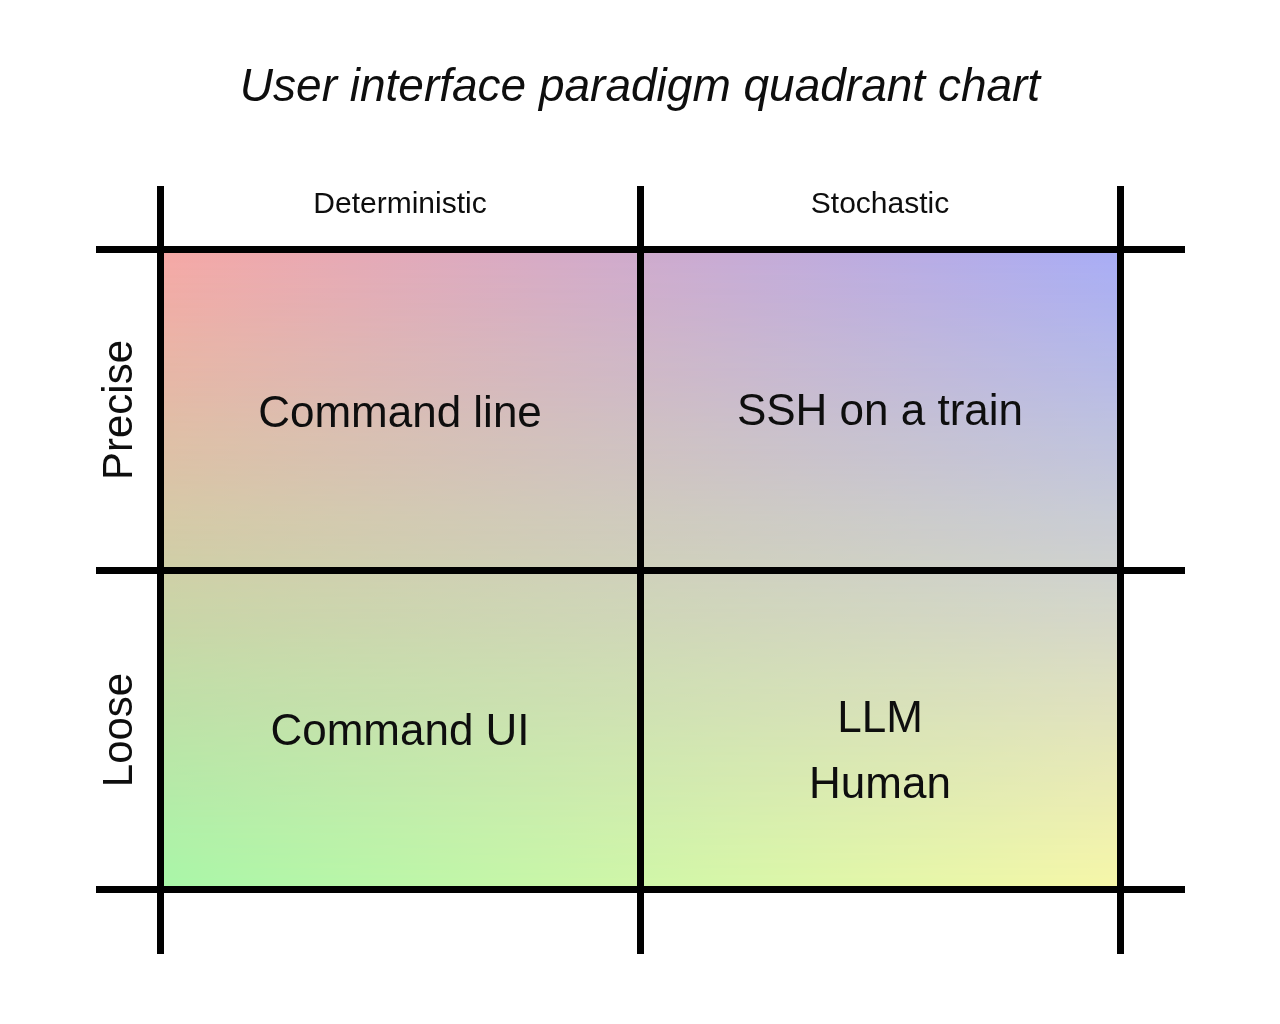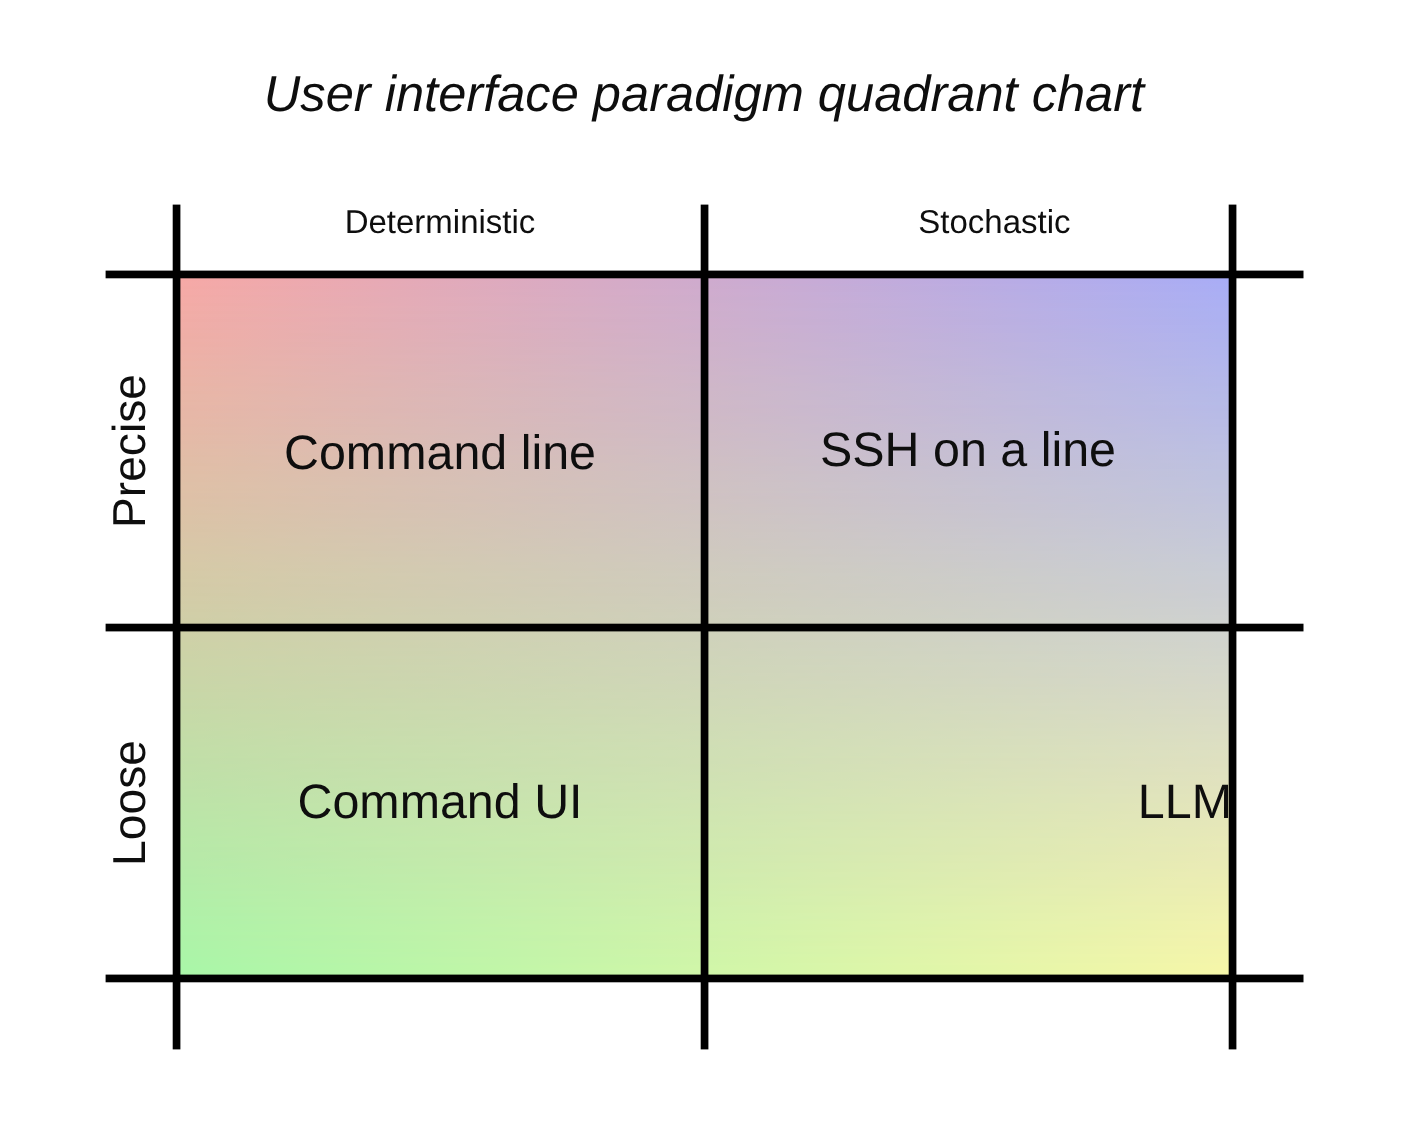--- a/index.html
+++ b/index.html
@@ -79,21 +79,21 @@
   
   .col-header {
     position: absolute;
     top: 180px;
     width: 480px;
     text-align: center;
     font-size: 30px;
     line-height: 46px;
   }
   .col-header.c0 { left: 160px; }
-  .col-header.c1 { left: 664px; }
+  .col-header.c1 { left: 640px; }
 
   .row-label {
     position: absolute;
     left: 118px;
     transform: translate(-50%, -50%) rotate(-90deg);
     transform-origin: center center;
     white-space: nowrap;
     font-size: 42px;
   }
   .row-label.r0 { top: 410px; }
@@ -105,21 +105,21 @@
     display: flex;
     flex-direction: column;
     align-items: center;
     justify-content: center;
     font-size: 44px;
     text-align: center;
   }
   .quad.q-tl { left: 160px; top: 251px; width: 480px; height: 321px; }
   .quad.q-tr { left: 640px; top: 249px; width: 480px; height: 321px; }
   .quad.q-bl { left: 160px; top: 570px; width: 480px; height: 319px; }
-  .quad.q-br { left: 640px; top: 570px; width: 480px; height: 319px; gap: 16px; align-items: flex-end; }
+  .quad.q-br { left: 640px; top: 590px; width: 480px; height: 319px; gap: 16px; }
 </style>
 </head>
 <body style="color: rgb(14, 14, 14); background: rgb(255, 255, 255);">
 
 <div>
 
   <div class="chart-title">User interface paradigm quadrant chart</div>
 
   <div class="grad">
     <div class="grad-base"></div>
@@ -137,24 +137,25 @@
   <div class="col-header c1">Stochastic</div>
 
   <div class="row-label r0">Precise</div>
   <div class="row-label r1">Loose</div>
 
   <div class="quad q-tl">
     <span>Command line</span>
   </div>
 
   <div class="quad q-tr">
-    <span>SSH on a line</span>
+    <span>SSH on a train</span>
   </div>
 
   <div class="quad q-bl">
     <span>Command UI</span>
   </div>
 
   <div class="quad q-br">
     <span>LLM</span>
+    <span>Human</span>
   </div>
 
 </div>
 
 </body></html>

